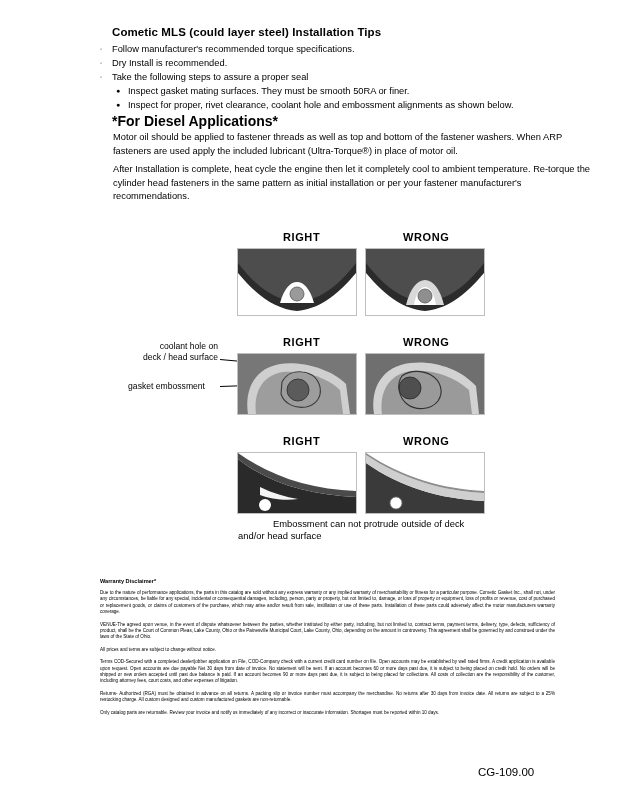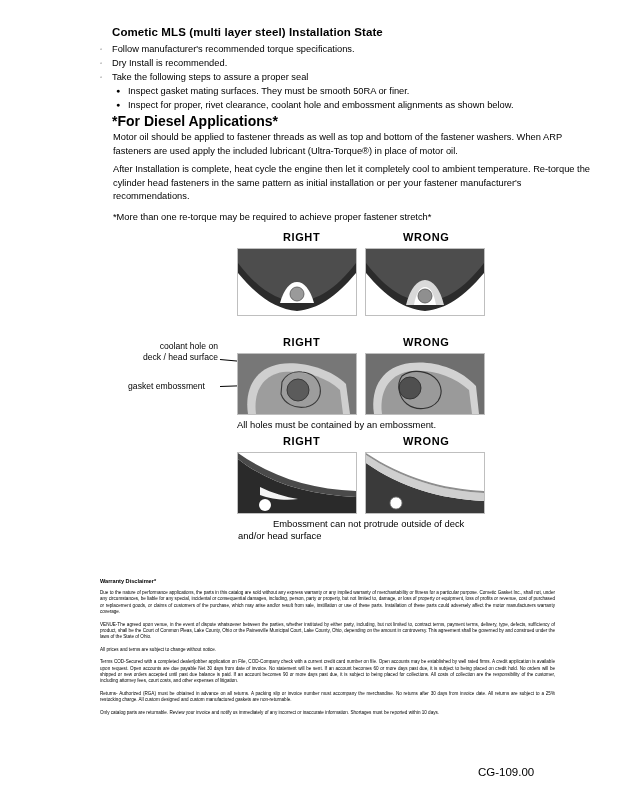--- a/index.html
+++ b/index.html
@@ -115,21 +115,21 @@
     position: absolute;
     left: 478px; top: 766px;
     font-size: 11.5px;
   }
 </style>
 </head>
 <body>
 
 <div class="page">
 
-  <div class="title">Cometic MLS (multi layer steel) Installation State</div>
+  <div class="title">Cometic MLS (could layer steel) Installation Tips</div>
 
   <div class="bullets">
     <div class="b-row">
       <div class="b-mark hollow">◦</div>
       <div class="b-text">Follow manufacturer's recommended torque specifications.</div>
     </div>
     <div class="b-row">
       <div class="b-mark hollow">◦</div>
       <div class="b-text">Dry Install is recommended.</div>
     </div>
@@ -143,21 +143,20 @@
     </div>
     <div class="b-row b-sub">
       <div class="b-mark">●</div>
       <div class="b-text">Inspect for proper, rivet clearance, coolant hole and embossment alignments as shown below.</div>
     </div>
   </div>
 
   <div class="h2">*For Diesel Applications*</div>
   <div class="para p1">Motor oil should be applied to fastener threads as well as top and bottom of the fastener washers. When ARP fasteners are used apply the included lubricant (Ultra-Torque®) in place of motor oil.</div>
   <div class="para p2">After Installation is complete, heat cycle the engine then let it completely cool to ambient temperature. Re-torque the cylinder head fasteners in the same pattern as initial installation or per your fastener manufacturer's recommendations.</div>
-  <div class="para p3">*More than one re-torque may be required to achieve proper fastener stretch*</div>
 
   <div class="lbl" style="left:283px; top:231px;">RIGHT</div>
   <div class="lbl" style="left:403px; top:231px;">WRONG</div>
 
   <div class="fig" style="left:237px; top:248px; width:120px; height:68px;">
     <div class="box">
       <svg width="118" height="66" viewBox="0 0 118 66">
         <rect x="0" y="0" width="118" height="66" fill="#ffffff"></rect>
         <path d="M0 0 H118 V16 C100 40 80 52 59 54 C38 52 18 40 0 16 Z" fill="#4d4d4d"></path>
         <path d="M0 14 C20 40 38 51 59 53 C80 51 98 40 118 14 L118 24 C98 48 80 60 59 62 C38 60 20 48 0 24 Z" fill="#2b2b2b"></path>
@@ -214,21 +213,20 @@
         <path d="M0 0 H118 V60 H0 Z" fill="#6f6f6f"></path>
         <path d="M8 60 C4 32 18 12 44 9 C66 6 94 14 110 32 L113 60 Z" fill="#d2d2d2"></path>
         <path d="M16 60 C13 34 26 19 46 17 C65 15 88 22 103 36 L106 60 Z" fill="#9a9a9a"></path>
         <circle cx="44" cy="34" r="11" fill="#4f4f4f"></circle>
         <circle cx="44" cy="34" r="11" fill="none" stroke="#2e2e2e" stroke-width="0.9"></circle>
         <path d="M36 22 C44 16 56 16 65 21 C75 27 78 38 72 47 C65 56 50 57 41 50 C33 44 30 30 36 22 Z" fill="none" stroke="#303030" stroke-width="1.1"></path>
       </svg>
     </div>
   </div>
 
-  <div class="cap" style="left:237px; top:419px;">All holes must be contained by an embossment.</div>
 
   <div class="lbl" style="left:283px; top:435px;">RIGHT</div>
   <div class="lbl" style="left:403px; top:435px;">WRONG</div>
 
   <div class="fig" style="left:237px; top:452px; width:120px; height:62px;">
     <div class="box">
       <svg width="118" height="60" viewBox="0 0 118 60">
         <rect x="0" y="0" width="118" height="60" fill="#ffffff"></rect>
         <path d="M0 6 C30 30 70 42 118 44 L118 60 L0 60 Z" fill="#2a2a2a"></path>
         <path d="M0 0 C34 24 72 36 118 38 L118 44 C70 42 30 30 0 6 Z" fill="#4a4a4a"></path>

